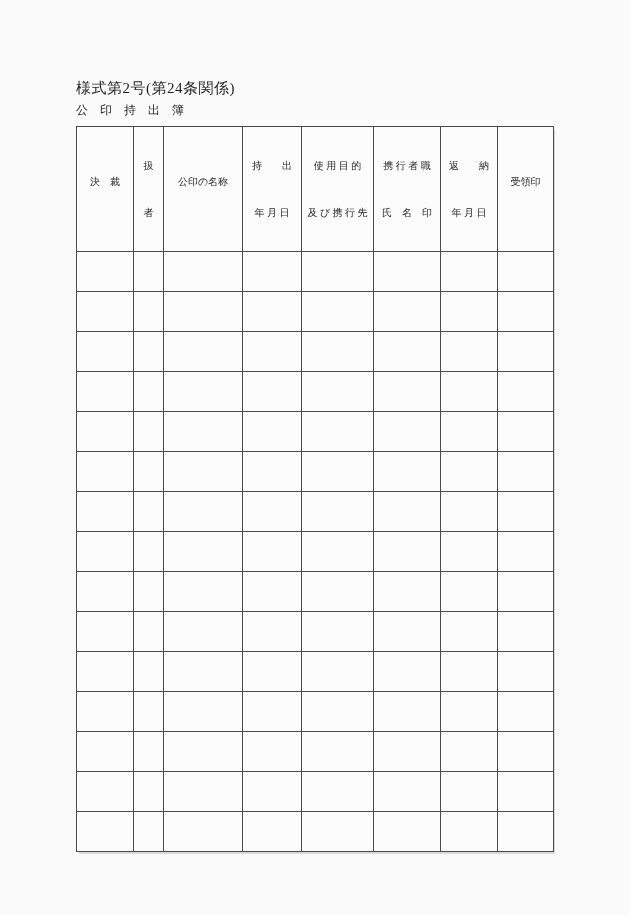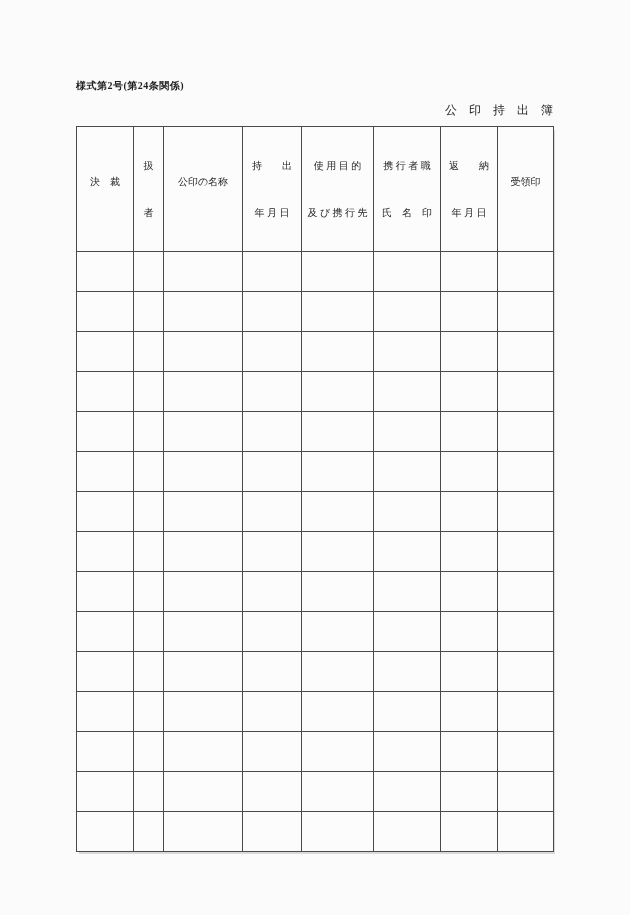--- a/index.html
+++ b/index.html
@@ -13,31 +13,30 @@
     height: 915px;
     background: #fbfbfb;
     font-family: "Liberation Serif", "DejaVu Serif", serif;
     color: #1f1f1f;
     overflow: hidden;
   }
   .form-label {
     position: absolute;
     left: 76px;
     top: 79px;
-    font-size: 10px;
+    font-size: 15px;
     letter-spacing: 0.5px;
     white-space: pre;
-    font-weight: bold;
   }
   .form-title {
     position: absolute;
     left: 76px;
     top: 102px;
     width: 477px;
-    text-align: right;
+    text-align: left;
     font-size: 12px;
     white-space: pre;
   }
   table.register {
     position: absolute;
     left: 76px;
     top: 126px;
     width: 477px;
     border-collapse: collapse;
     table-layout: fixed;

